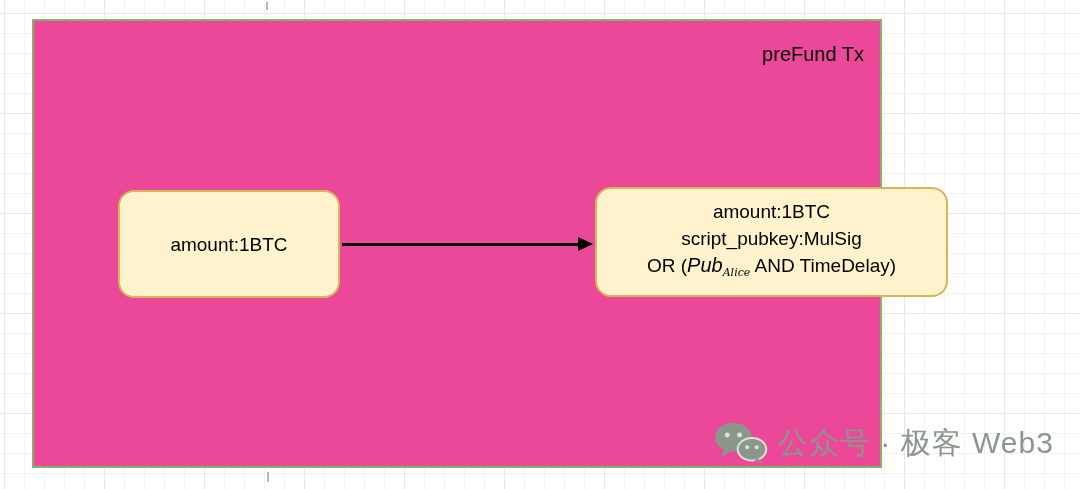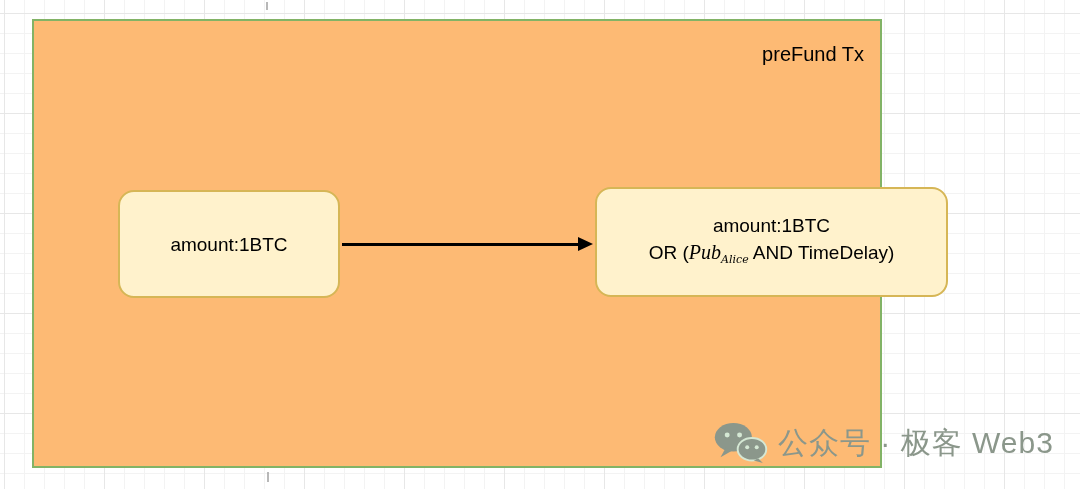--- a/index.html
+++ b/index.html
@@ -18,21 +18,21 @@
   }
 
   .tick { position: absolute; width: 2px; background: #9a9a9a; opacity: .7; }
   .tick-top { left: 266px; top: 2px; height: 8px; }
   .tick-bottom { left: 267px; top: 472px; height: 10px; }
 
   .tx-container {
     position: absolute;
     left: 32px; top: 19px;
     width: 850px; height: 449px;
-    background: #fdba74;
+    background: #ec4899;
     border: 2px solid #82b366;
   }
   .tx-label {
     position: absolute;
     top: 22px; right: 16px;
     font-size: 20px;
     color: #000000;
     white-space: nowrap;
   }
 
@@ -48,21 +48,21 @@
     text-align: center;
     font-size: 19px;
     line-height: 27px;
     color: #000000;
     white-space: nowrap;
   }
   .node-input  { left: 118px; top: 190px; width: 222px; height: 108px; }
   .node-output { left: 595px; top: 187px; width: 353px; height: 110px; }
 
   .math-it {
-    font-family: Liberation Serif, serif;
+    font-family: Liberation Sans, sans-serif;
     font-style: italic;
     font-size: 20px;
   }
   .math-sub {
     font-family: "DejaVu Serif", serif;
     font-style: italic;
     font-size: 11px;
     vertical-align: -4px;
   }
 
@@ -110,20 +110,21 @@
 
 <div class="node node-input">
   <div>amount:1BTC</div>
 </div>
 
 <div class="edge-line"></div>
 <div class="edge-head"></div>
 
 <div class="node node-output">
   <div>amount:1BTC</div>
+  <div>script_pubkey:MulSig</div>
   <div>
     <span>OR (</span><span class="math-it">Pub</span><span class="math-sub">Alice</span><span> AND TimeDelay)</span>
   </div>
 </div>
 
 <div class="watermark">
   <svg class="watermark-icon" viewBox="0 0 56 42" xmlns="http://www.w3.org/2000/svg">
     <g fill="#8b978b">
       <ellipse cx="20" cy="15" rx="19.5" ry="15"></ellipse>
       <path d="M12 26 L6.5 36 L19 29 Z"></path>

